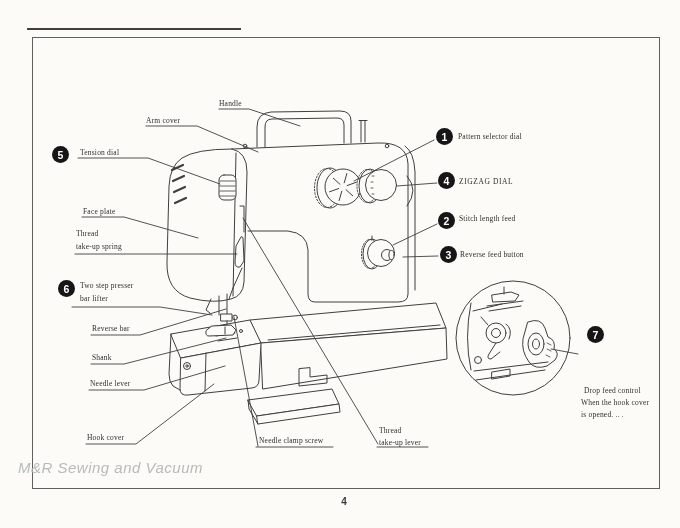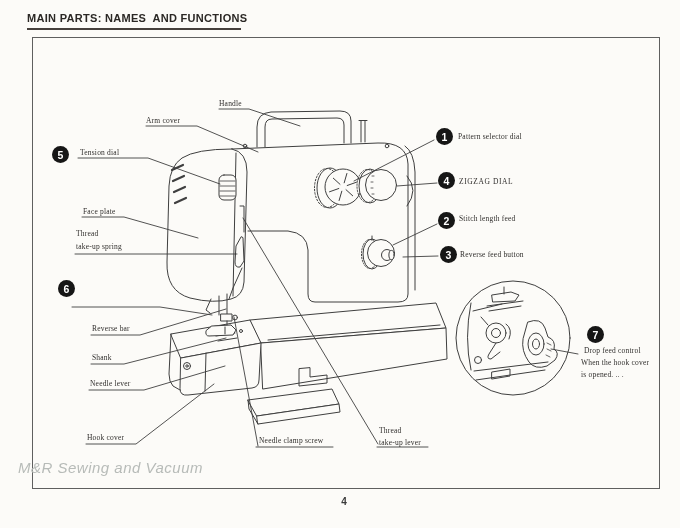--- a/index.html
+++ b/index.html
@@ -10,28 +10,27 @@
          color:#2b2825;white-space:pre;}
   #title-underline{position:absolute;left:27px;top:28px;width:214px;height:2px;background:#46403c;}
   svg.art{position:absolute;left:0;top:0;width:680px;height:528px;}
   .label{position:absolute;font-size:7.5px;letter-spacing:.2px;white-space:nowrap;color:#302e2c;line-height:12px;font-family:Liberation Serif, serif;}
   .lbl2{line-height:13px;}
   .marker{position:absolute;width:17px;height:17px;border-radius:50%;background:#161616;color:#fff;
           font-size:10.5px;font-weight:bold;display:flex;align-items:center;justify-content:center;}
   #watermark{position:absolute;left:18px;top:459px;font-size:15px;font-style:italic;letter-spacing:.5px;
              color:#b7bbb8;z-index:5;}
   #pagenum{position:absolute;left:330px;top:496px;width:28px;text-align:center;font-size:10px;font-weight:bold;color:#3a3a3a;}
-  .dfc-line1{padding-left:3px;}
+  .dfc-line1{padding-left:3px;margin-top:40px;}
 </style>
 </head>
 <body>
 
 <div id="page">
 
-  <div id="title">MAIN PARTS: NAMES  AND FUNCTIONS</div>
   <div id="title-underline"></div>
   <div id="frame"></div>
 
   <svg class="art" viewBox="0 0 680 528">
     <g stroke="#3f3f3f" stroke-width="1" fill="none" stroke-linejoin="round" stroke-linecap="round">
 
       <g>
         <path d="M257,147 L257,127 Q257,113 271,112 L340,111 Q351,111 351,121 L351,143"></path>
         <path d="M265,147 L265,127 Q265,119 272,119 L337,118 Q344,118 344,125 L344,143"></path>
       </g>
@@ -174,20 +173,24 @@
   <div class="marker" style="left:587px;top:326px">7</div>
 
   <div class="label" style="left:219px;top:98px">Handle</div>
   <div class="label" style="left:146px;top:115px">Arm cover</div>
   <div class="label" style="left:80px;top:147px">Tension dial</div>
   <div class="label" style="left:83px;top:206px">Face plate</div>
   <div class="label lbl2" style="left:76px;top:227px">
     <div>Thread</div>
     <div>take-up spring</div>
   </div>
+  <div class="label lbl2" style="left:80px;top:279px">
+    <div>Two step presser</div>
+    <div>bar lifter</div>
+  </div>
   <div class="label" style="left:92px;top:323px">Reverse bar</div>
   <div class="label" style="left:92px;top:352px">Shank</div>
   <div class="label" style="left:90px;top:378px">Needle lever</div>
   <div class="label" style="left:87px;top:432px">Hook cover</div>
   <div class="label" style="left:259px;top:435px">Needle clamp screw</div>
   <div class="label" style="left:379px;top:425px">
     <div>Thread</div>
     <div>take-up lever</div>
   </div>
   <div class="label" style="left:458px;top:131px">Pattern selector dial</div>

